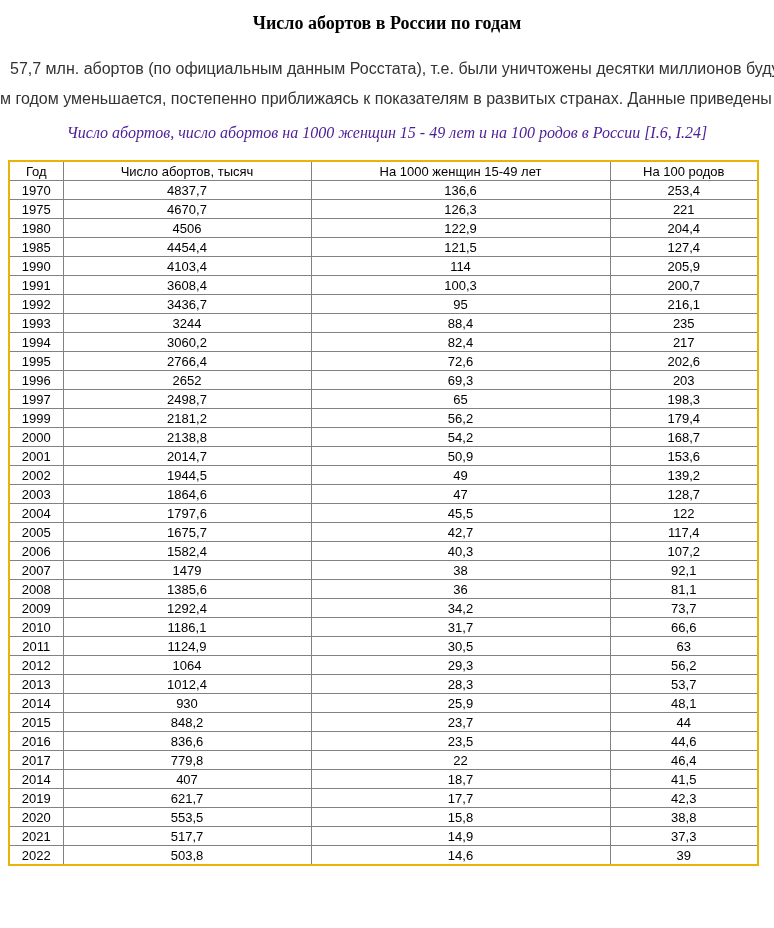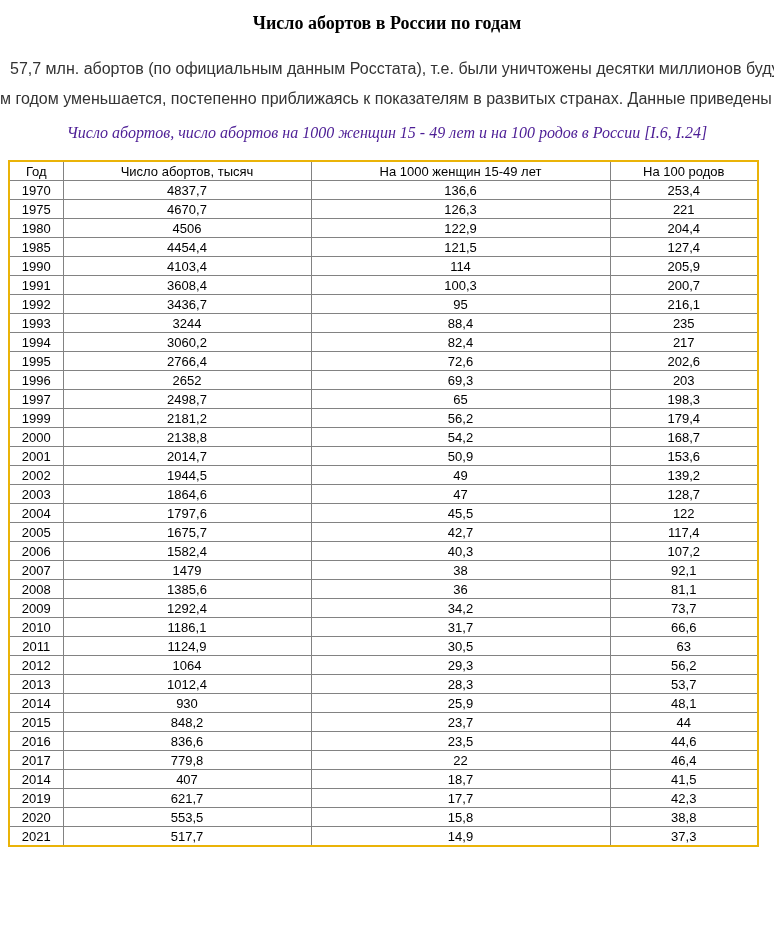--- a/index.html
+++ b/index.html
@@ -313,16 +313,22 @@
           <td>553,5</td>
           <td>15,8</td>
           <td>38,8</td>
         </tr>
         <tr>
           <td>2021</td>
           <td>517,7</td>
           <td>14,9</td>
           <td>37,3</td>
         </tr>
+        <tr>
+          <td>2022</td>
+          <td>503,8</td>
+          <td>14,6</td>
+          <td>39</td>
+        </tr>
       </tbody>
   </table>
 
 </div>
 
 </body></html>

